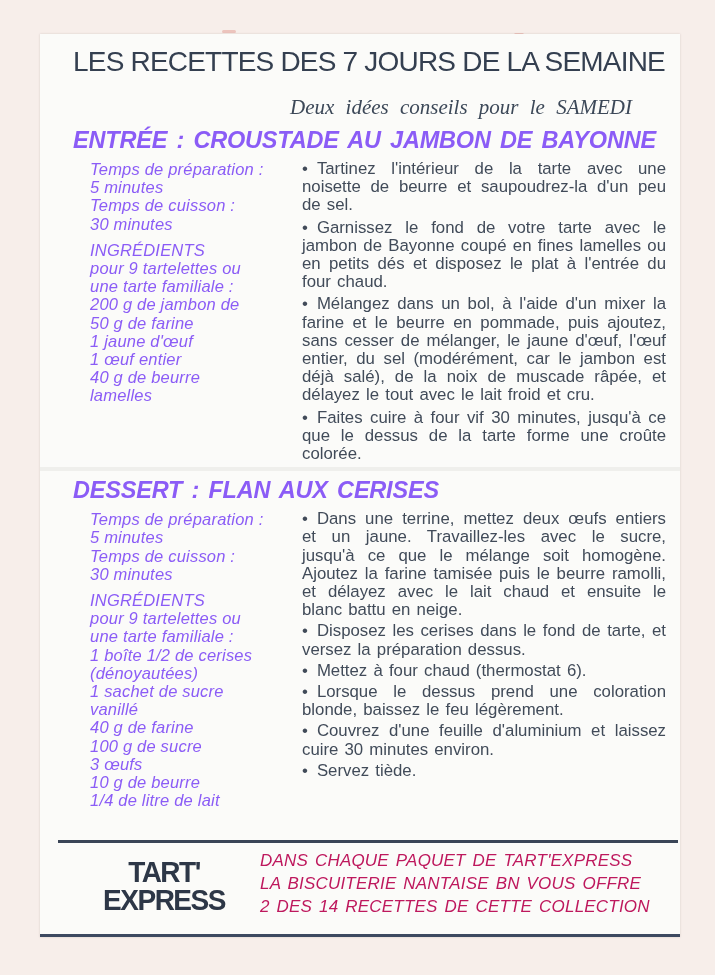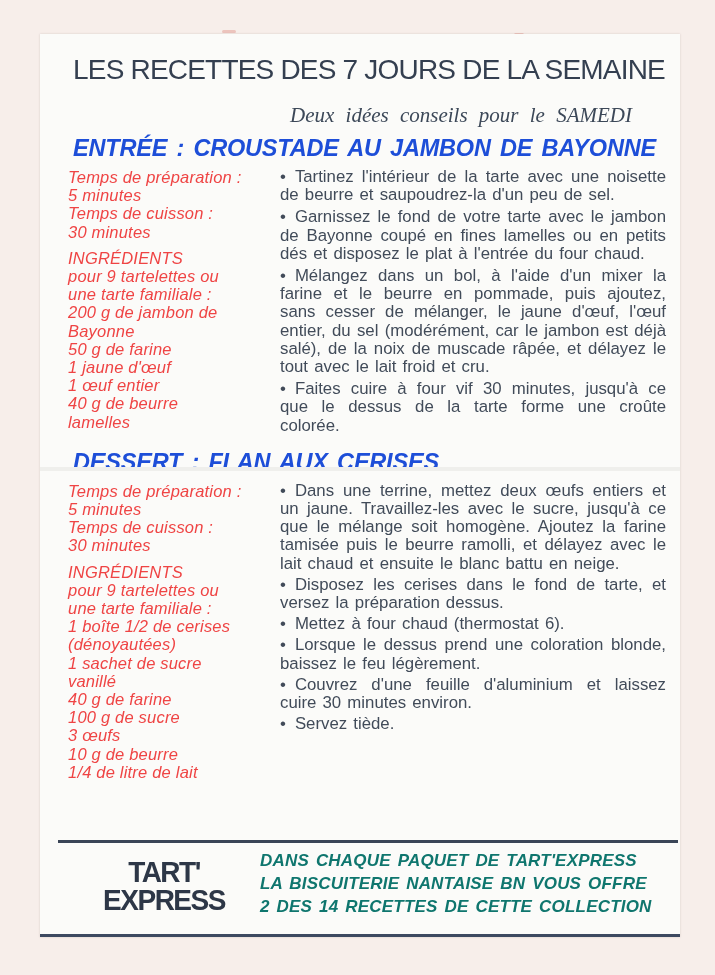--- a/index.html
+++ b/index.html
@@ -11,21 +11,21 @@
     position:relative;
     overflow:hidden;
   }
   .card{
     position:absolute;left:40px;top:34px;
     width:640px;height:903px;
     background:#fbfbf9;
     border-bottom:3px solid #3d4960;
     box-shadow:0 0 2px rgba(120,100,95,.25);
     box-sizing:border-box;
-    padding-top:20px;
+    padding-top:12px;
   }
   .artifact{position:absolute;height:3px;border-radius:2px;background:#e8b9b2;opacity:.8;}
   .artifact.a1{left:222px;top:30px;width:14px;}
   .artifact.a2{left:514px;top:33px;width:10px;}
 
   h1{
     margin:0 14px 0 33px;
     font-size:28px;line-height:32px;font-weight:400;
     letter-spacing:-0.8px;
     color:#343f50;
@@ -38,32 +38,33 @@
     font-size:21px;line-height:26px;
     word-spacing:6px;
     color:#3c4858;
   }
   h2{
     margin:6px 14px 0 33px;
     font-size:23.5px;line-height:28px;
     font-style:italic;font-weight:bold;
     letter-spacing:-0.2px;
     word-spacing:3px;
-    color:#1d4ed8;
+    color:#8b5cf6;
   }
   .cols{
     display:flex;
     margin:6px 14px 0 28px;
   }
   .leftcol{
     width:212px;flex:0 0 212px;
     font-style:italic;
     font-size:16.5px;line-height:18.2px;
-    color:#ef4444;
+    color:#8b5cf6;
     letter-spacing:0.2px;
+    margin-left:22px;
   }
   .leftcol .gap{height:8px;}
   .steps{flex:1;min-width:0;}
   .step{
     margin:0 0 4px 0;
     font-size:16.8px;line-height:18.2px;
     text-align:justify;
     word-spacing:1.5px;
     color:#414b59;
   }
@@ -87,24 +88,24 @@
     text-align:center;
     font-weight:bold;
     font-size:28px;line-height:26px;
     letter-spacing:-1.5px;
     color:#2d3747;
     transform:scaleY(1.08);
     transform-origin:top;
   }
   .promo{
     margin-left:30px;flex:1;
-    font-weight:bold;font-style:italic;
+    font-weight:normal;font-style:italic;
     font-size:17px;line-height:23px;
     letter-spacing:0.2px;word-spacing:2px;
-    color:#0f766e;
+    color:#be185d;
   }
 </style>
 </head>
 <body>
 
 <div class="artifact a1"></div>
 <div class="artifact a2"></div>
 
 <div class="card">
 
@@ -117,21 +118,20 @@
       <aside class="leftcol">
         <div>Temps de préparation :</div>
         <div>5 minutes</div>
         <div>Temps de cuisson :</div>
         <div>30 minutes</div>
         <div class="gap"></div>
         <div>INGRÉDIENTS</div>
         <div>pour 9 tartelettes ou</div>
         <div>une tarte familiale :</div>
         <div>200 g de jambon de</div>
-        <div>Bayonne</div>
         <div>50 g de farine</div>
         <div>1 jaune d'œuf</div>
         <div>1 œuf entier</div>
         <div>40 g de beurre</div>
         <div>lamelles</div>
       </aside>
       <div class="steps">
         <p class="step"><span class="bullet">•</span><span>Tartinez l'intérieur de la tarte avec une noisette de beurre et saupoudrez-la d'un peu de sel.</span></p>
         <p class="step"><span class="bullet">•</span><span>Garnissez le fond de votre tarte avec le jambon de Bayonne coupé en fines lamelles ou en petits dés et disposez le plat à l'entrée du four chaud.</span></p>
         <p class="step"><span class="bullet">•</span><span>Mélangez dans un bol, à l'aide d'un mixer la farine et le beurre en pommade, puis ajoutez, sans cesser de mélanger, le jaune d'œuf, l'œuf entier, du sel (modérément, car le jambon est déjà salé), de la noix de muscade râpée, et délayez le tout avec le lait froid et cru.</span></p>

